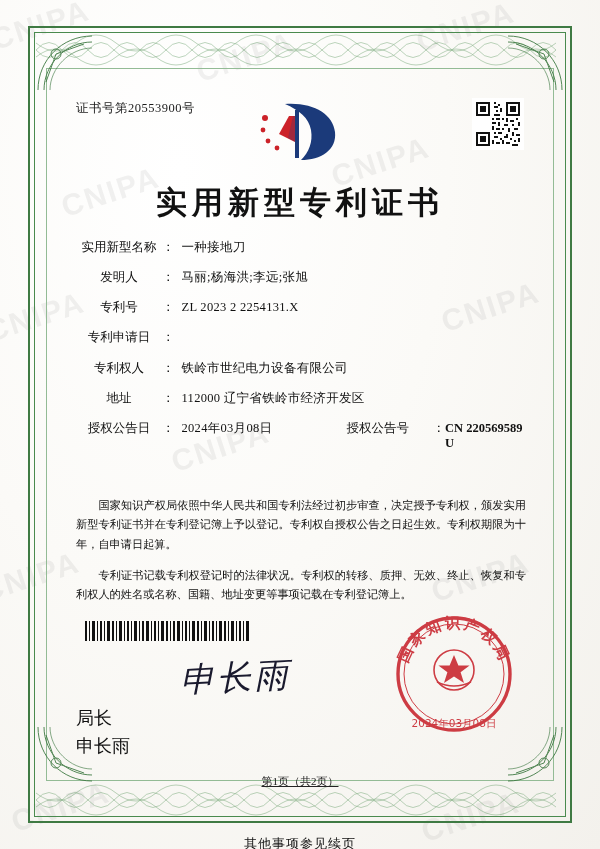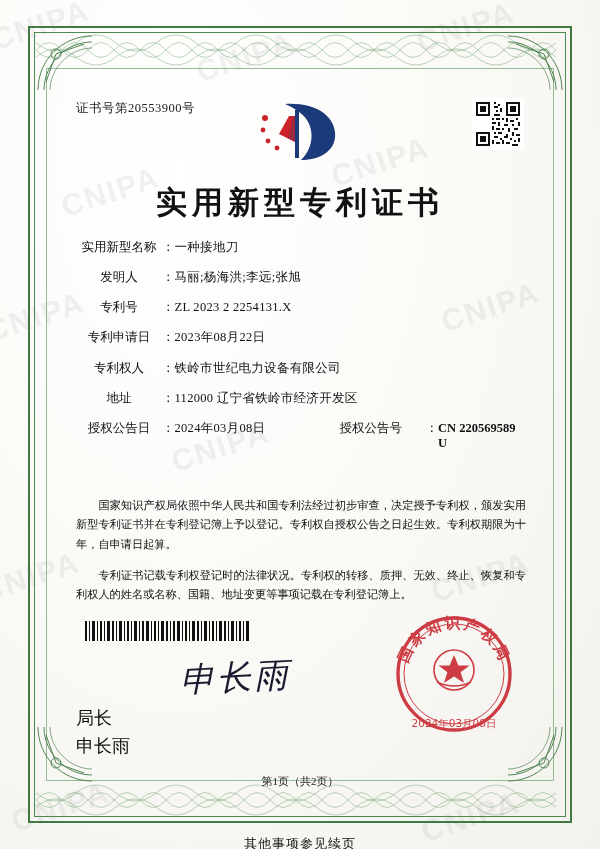--- a/index.html
+++ b/index.html
@@ -142,20 +142,21 @@
     color: #111;
   }
   .field-label span { display:inline-block; }
   .field-colon {
     flex: 0 0 12px;
     text-align: center;
   }
   .field-value {
     flex: 1;
     letter-spacing: 0.3px;
+    margin-left: 7px;
   }
   .field-row.dual .field-value {
     flex: 0 0 165px;
   }
   .sub-label {
     flex: 0 0 86px;
     text-align: left;
     letter-spacing: 0px;
   }
   .sub-value { flex: 1; font-weight: bold; }
@@ -211,20 +212,21 @@
   }
 
   
   .page-num {
     position: absolute;
     left: 0; right: 0;
     top: 774px;
     text-align: center;
     font-size: 11px;
     color: #222;
+    text-decoration: underline;
   }
   .footnote {
     position: absolute;
     left: 0; right: 0;
     top: 835px;
     text-align: center;
     font-size: 13px;
     color: #111;
     letter-spacing: 1px;
   }
@@ -419,21 +421,20 @@
       </div>
       <div class="field-colon">：</div>
       <div class="field-value">ZL 2023 2 2254131.X</div>
     </div>
 
     <div class="field-row">
       <div class="field-label">
           <span>专利申请日</span>
         </div>
       <div class="field-colon">：</div>
-      <div class="field-value">2023年08月22日</div>
     </div>
 
     <div class="field-row">
       <div class="field-label">
         <span>专</span>
         <span>利</span>
         <span>权</span>
         <span>人</span>
       </div>
       <div class="field-colon">：</div>

